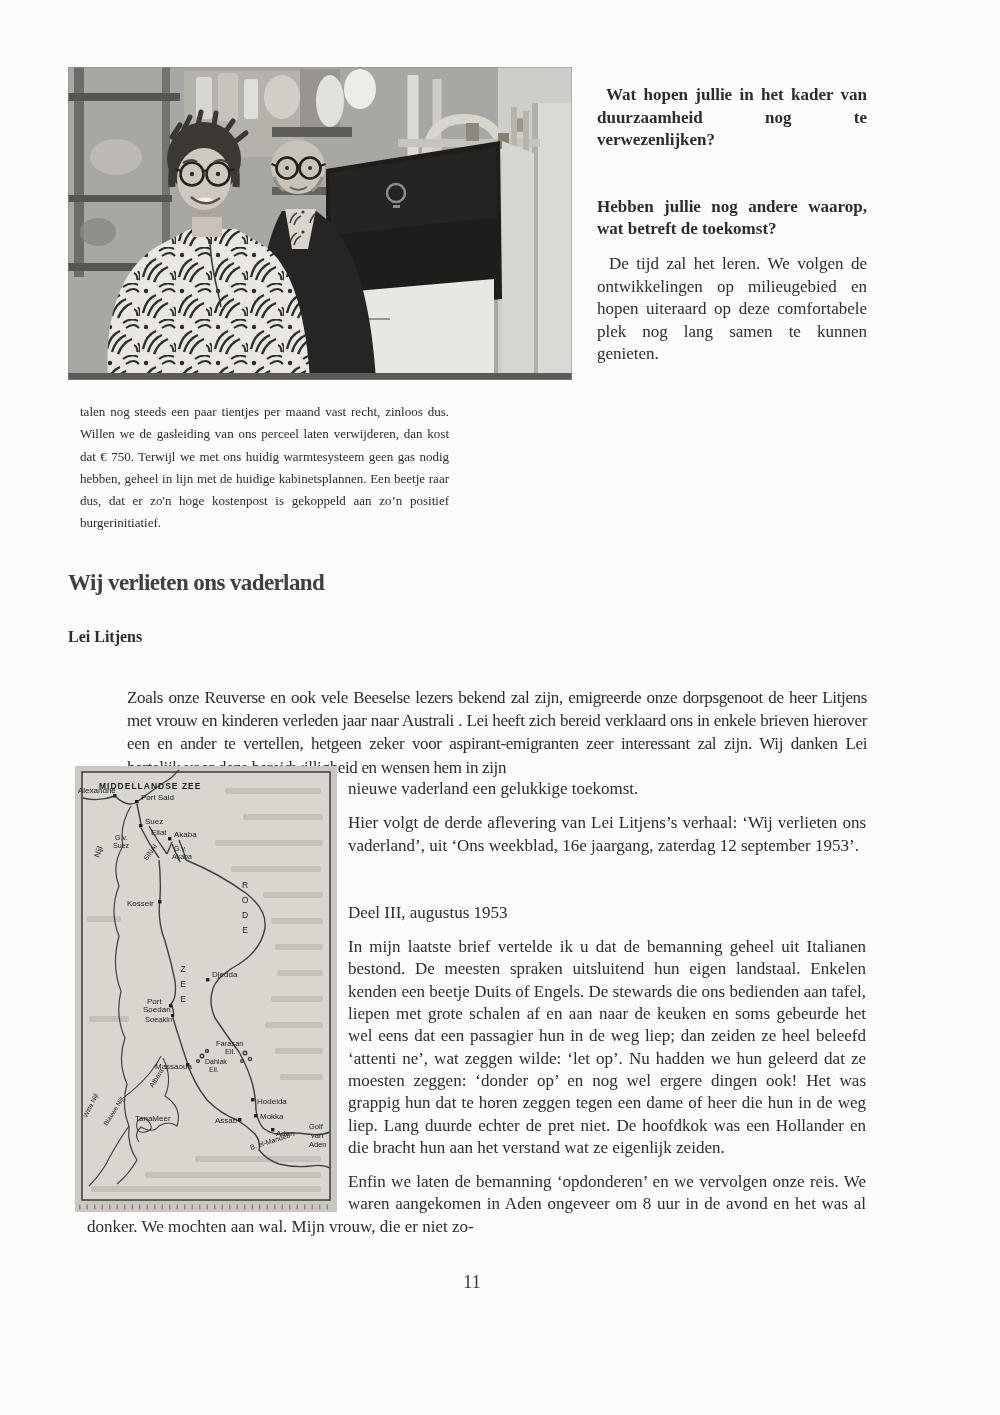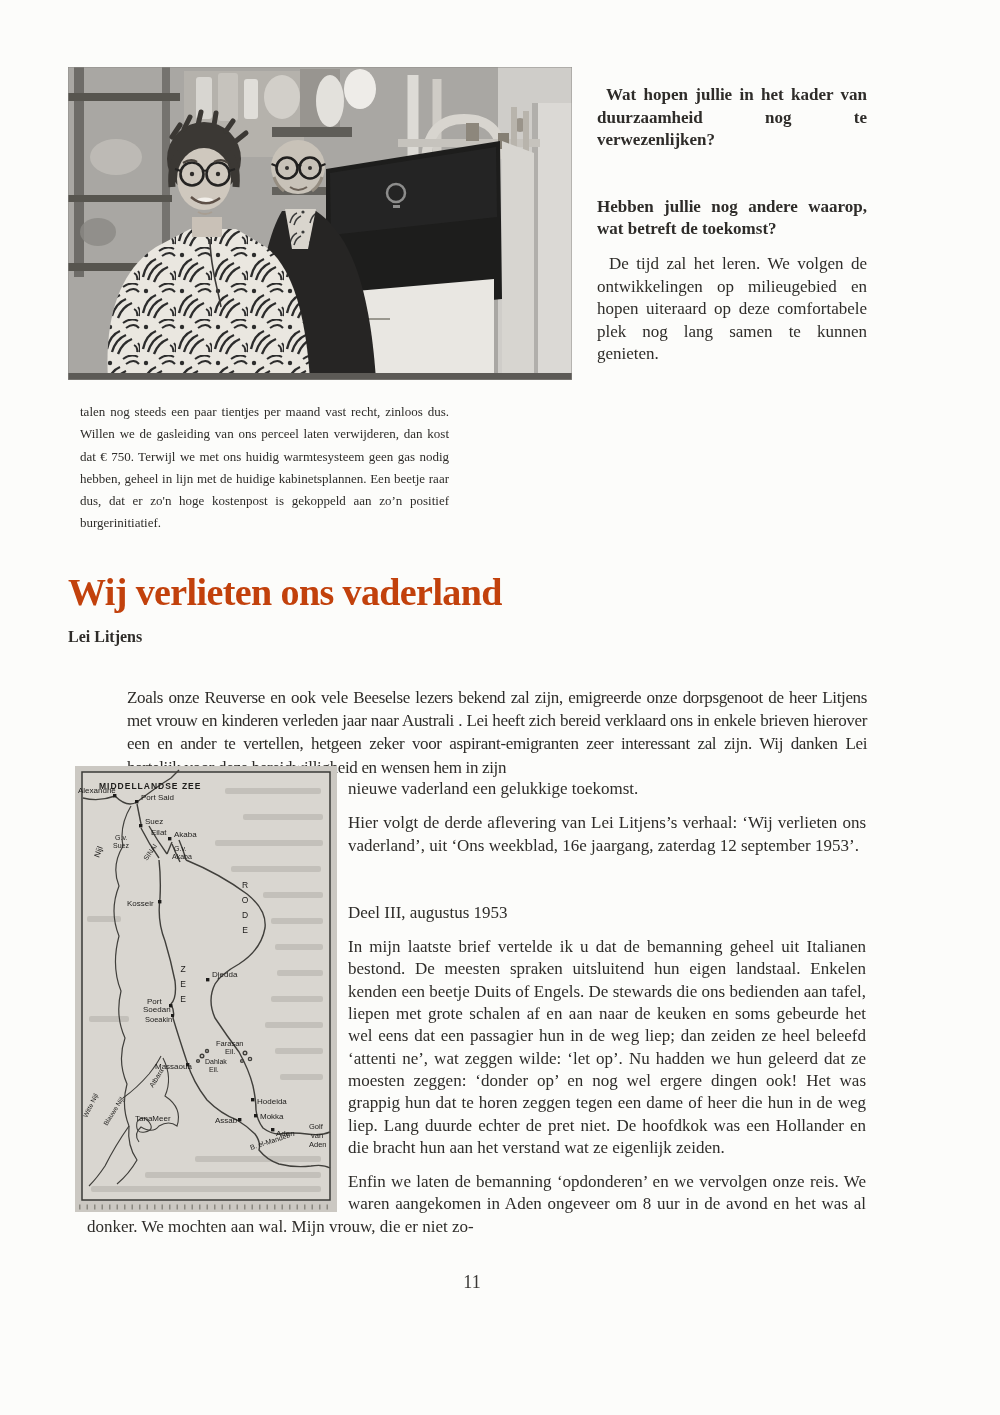--- a/index.html
+++ b/index.html
@@ -15,21 +15,21 @@
   
   .qa{left:483px;top:72px;width:396px;font-size:17px;line-height:22.6px}
   .photo-spacer{float:left;width:114px;height:312px}
   .q{font-weight:bold}
   .q1{text-indent:9px}
   .a2{text-indent:12px}
   .gap{height:20px}
   
   .leftcol{left:68px;top:389px;width:393px;font-size:13px;line-height:22.3px}
   
-  .title{left:68px;top:570px;font-size:38px;font-weight:bold;letter-spacing:-0.6px;color:#c2410c;white-space:nowrap}
+  .title{left:68px;top:570px;font-size:23px;font-weight:bold;letter-spacing:-0.6px;color:#404040;white-space:nowrap}
   .author{left:68px;top:628px;font-size:16px;font-weight:bold}
   .intro{left:115px;top:674px;width:764px;font-size:17px;line-height:23.2px;letter-spacing:-0.35px}
   .story{left:75px;top:766px;width:803px;font-size:17px;line-height:22.3px}
   .map-float{float:left;width:262px;height:446px;margin:0 11px 0 0}
   .sgap{height:21px}
   .pagenum{left:0;top:1272px;width:944px;text-align:center;font-size:18px;color:#3a3836}
   svg{display:block}
   .maplbl{font-family:"Liberation Sans",sans-serif;fill:#1d1c1a}
   .vtxt{writing-mode:vertical-rl;text-orientation:upright;letter-spacing:5px}
 </style>

